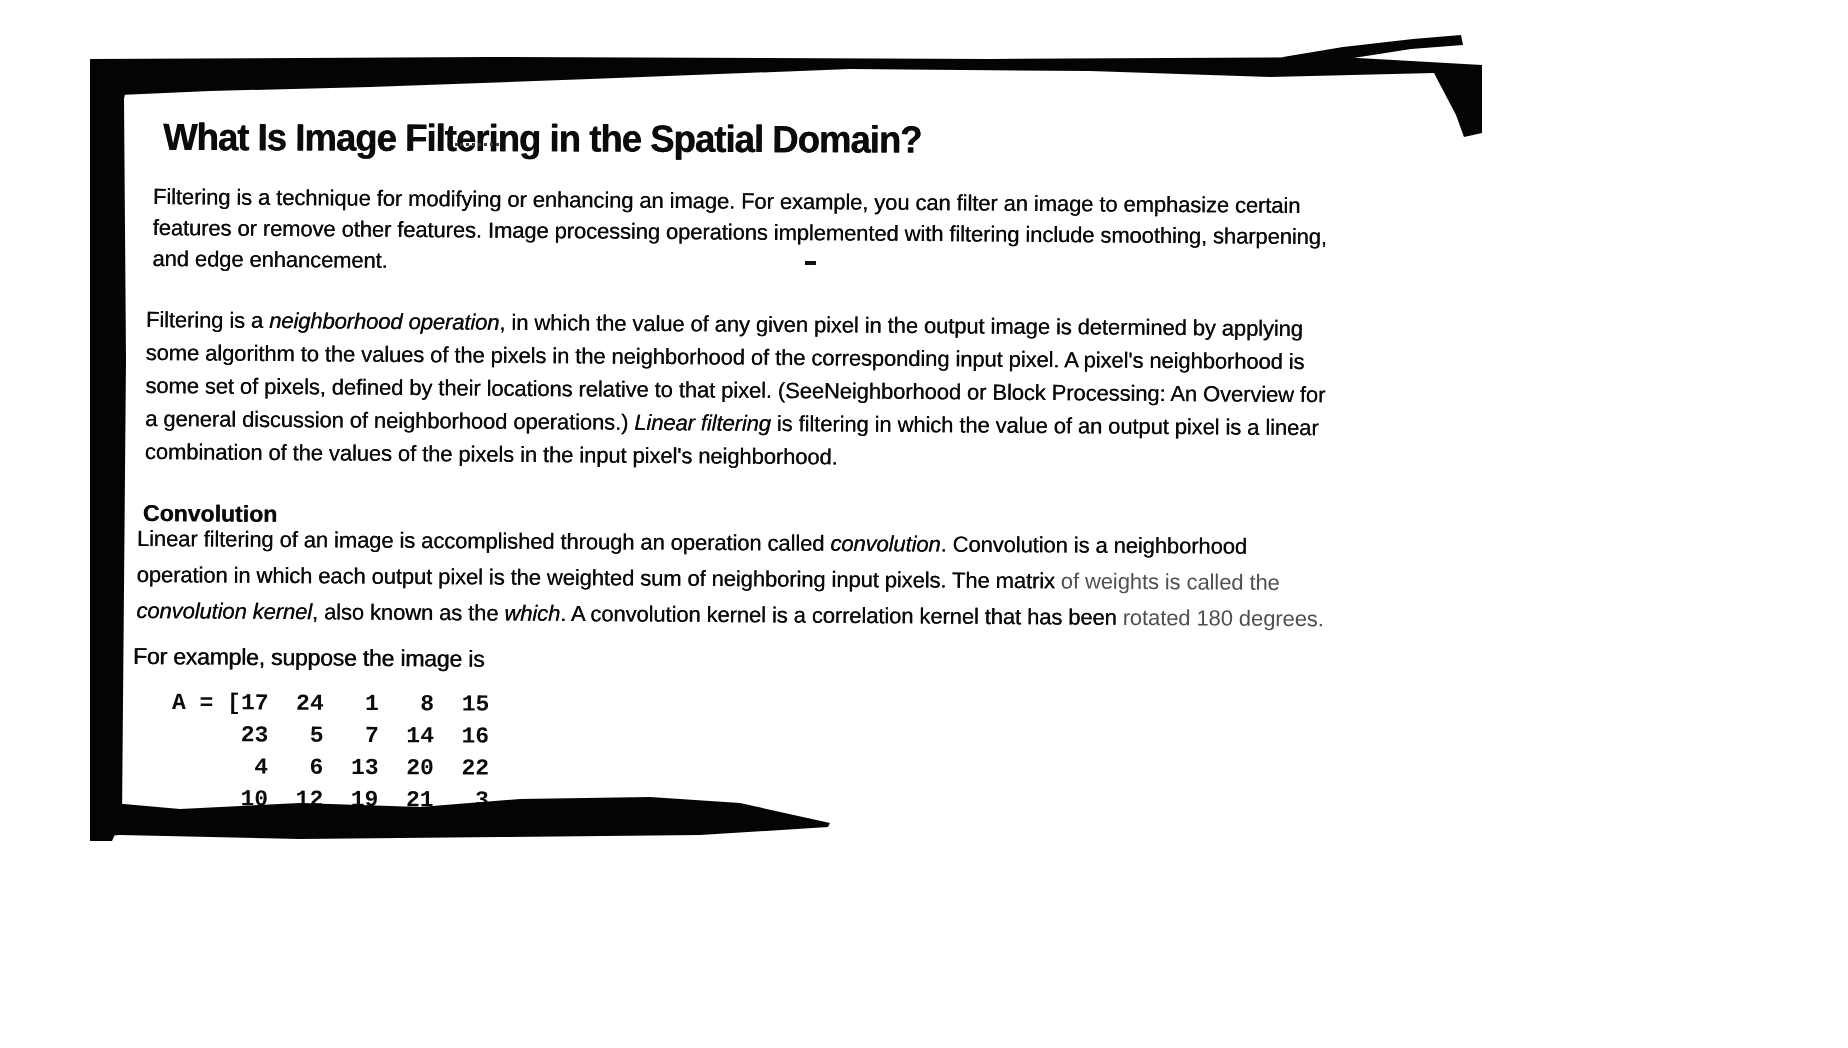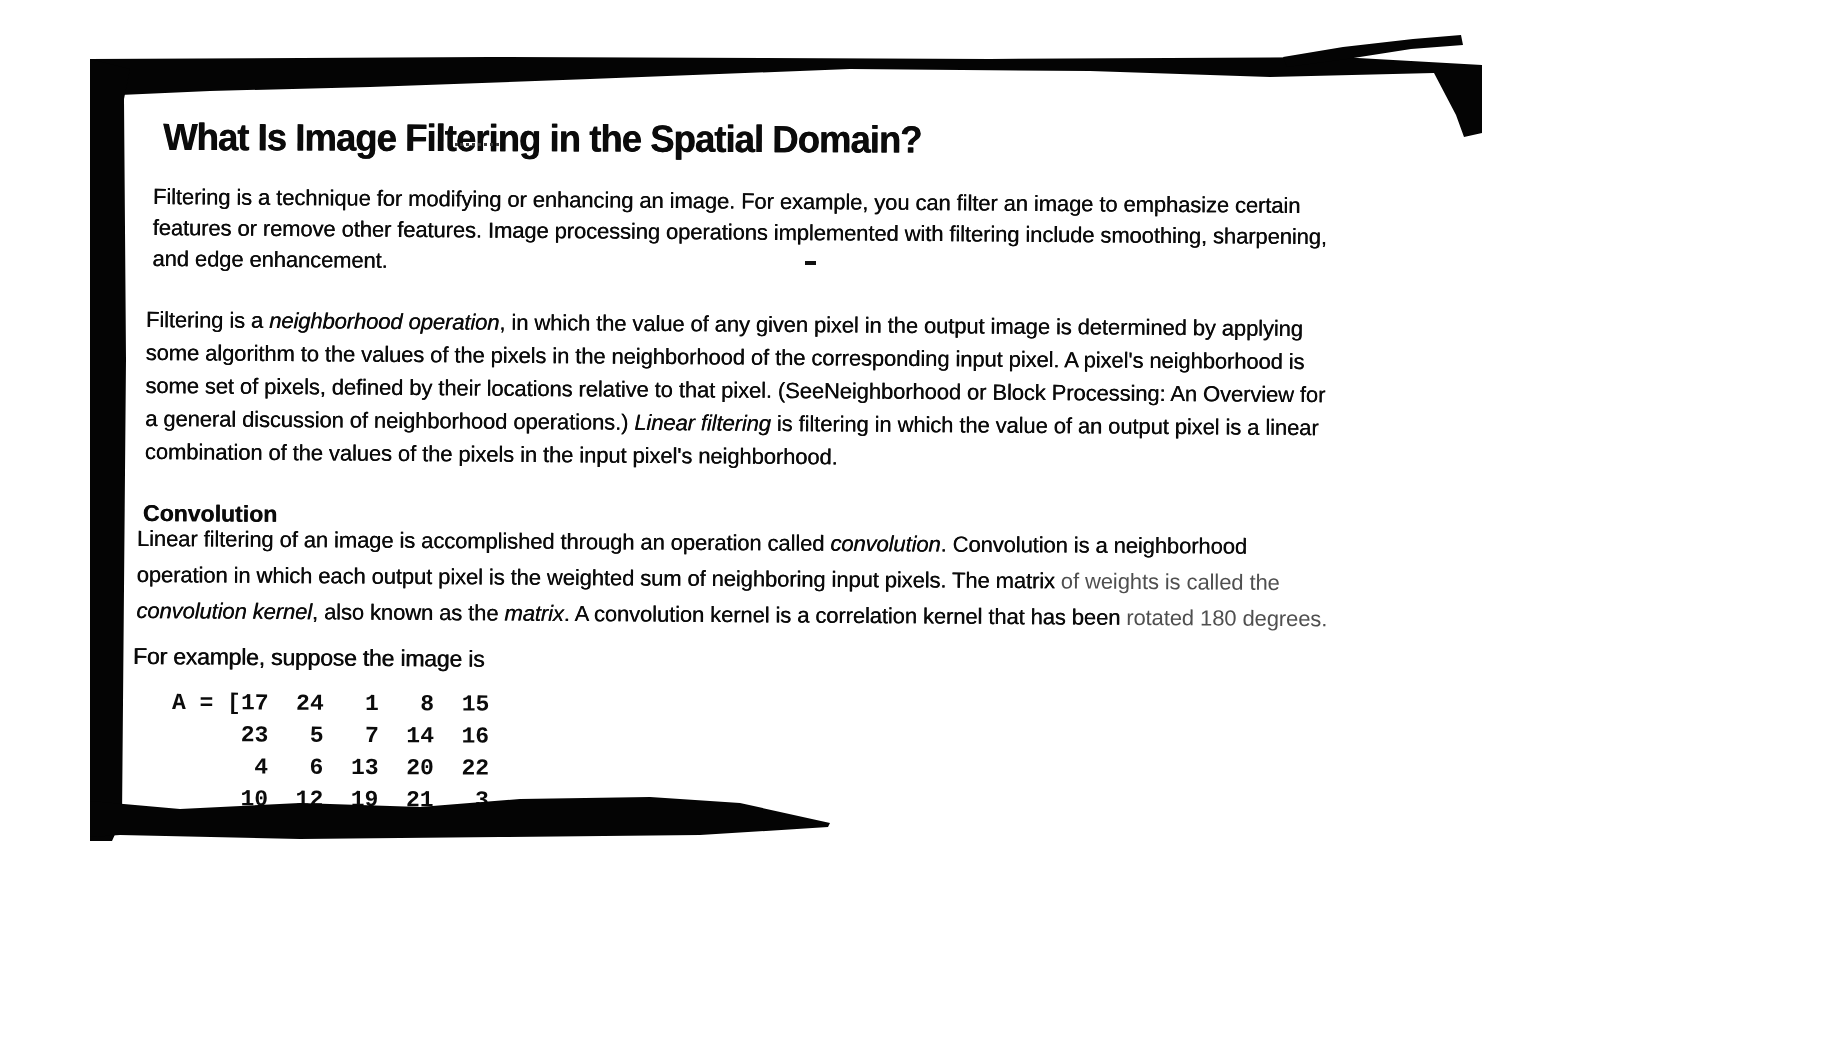--- a/index.html
+++ b/index.html
@@ -86,21 +86,21 @@
     <div class="line">some set of pixels, defined by their locations relative to that pixel. (SeeNeighborhood or Block Processing: An Overview for</div>
     <div class="line">a general discussion of neighborhood operations.) <i>Linear filtering</i> is filtering in which the value of an output pixel is a linear</div>
     <div class="line">combination of the values of the pixels in the input pixel's neighborhood.</div>
   </div>
 
   <h2 class="block heading">Convolution</h2>
 
   <div class="block body-text p3">
     <div class="line">Linear filtering of an image is accomplished through an operation called <i>convolution</i>. Convolution is a neighborhood</div>
     <div class="line">operation in which each output pixel is the weighted sum of neighboring input pixels. The matrix <span class="faded">of weights is called the</span></div>
-    <div class="line"><i>convolution kernel</i>, also known as the <i>matrix</i>. A convolution kernel is a correlation kernel that has been <span class="faded">rotated 180 degrees.</span></div>
+    <div class="line"><i>convolution kernel</i>, also known as the <i>which</i>. A convolution kernel is a correlation kernel that has been <span class="faded">rotated 180 degrees.</span></div>
   </div>
 
   <div class="block example">For example, suppose the image is</div>
 
   <div class="block matrix">
     <div class="line">A = [17  24   1   8  15</div>
     <div class="line">     23   5   7  14  16</div>
     <div class="line">      4   6  13  20  22</div>
     <div class="line">     10  12  19  21   3</div>
   </div>

